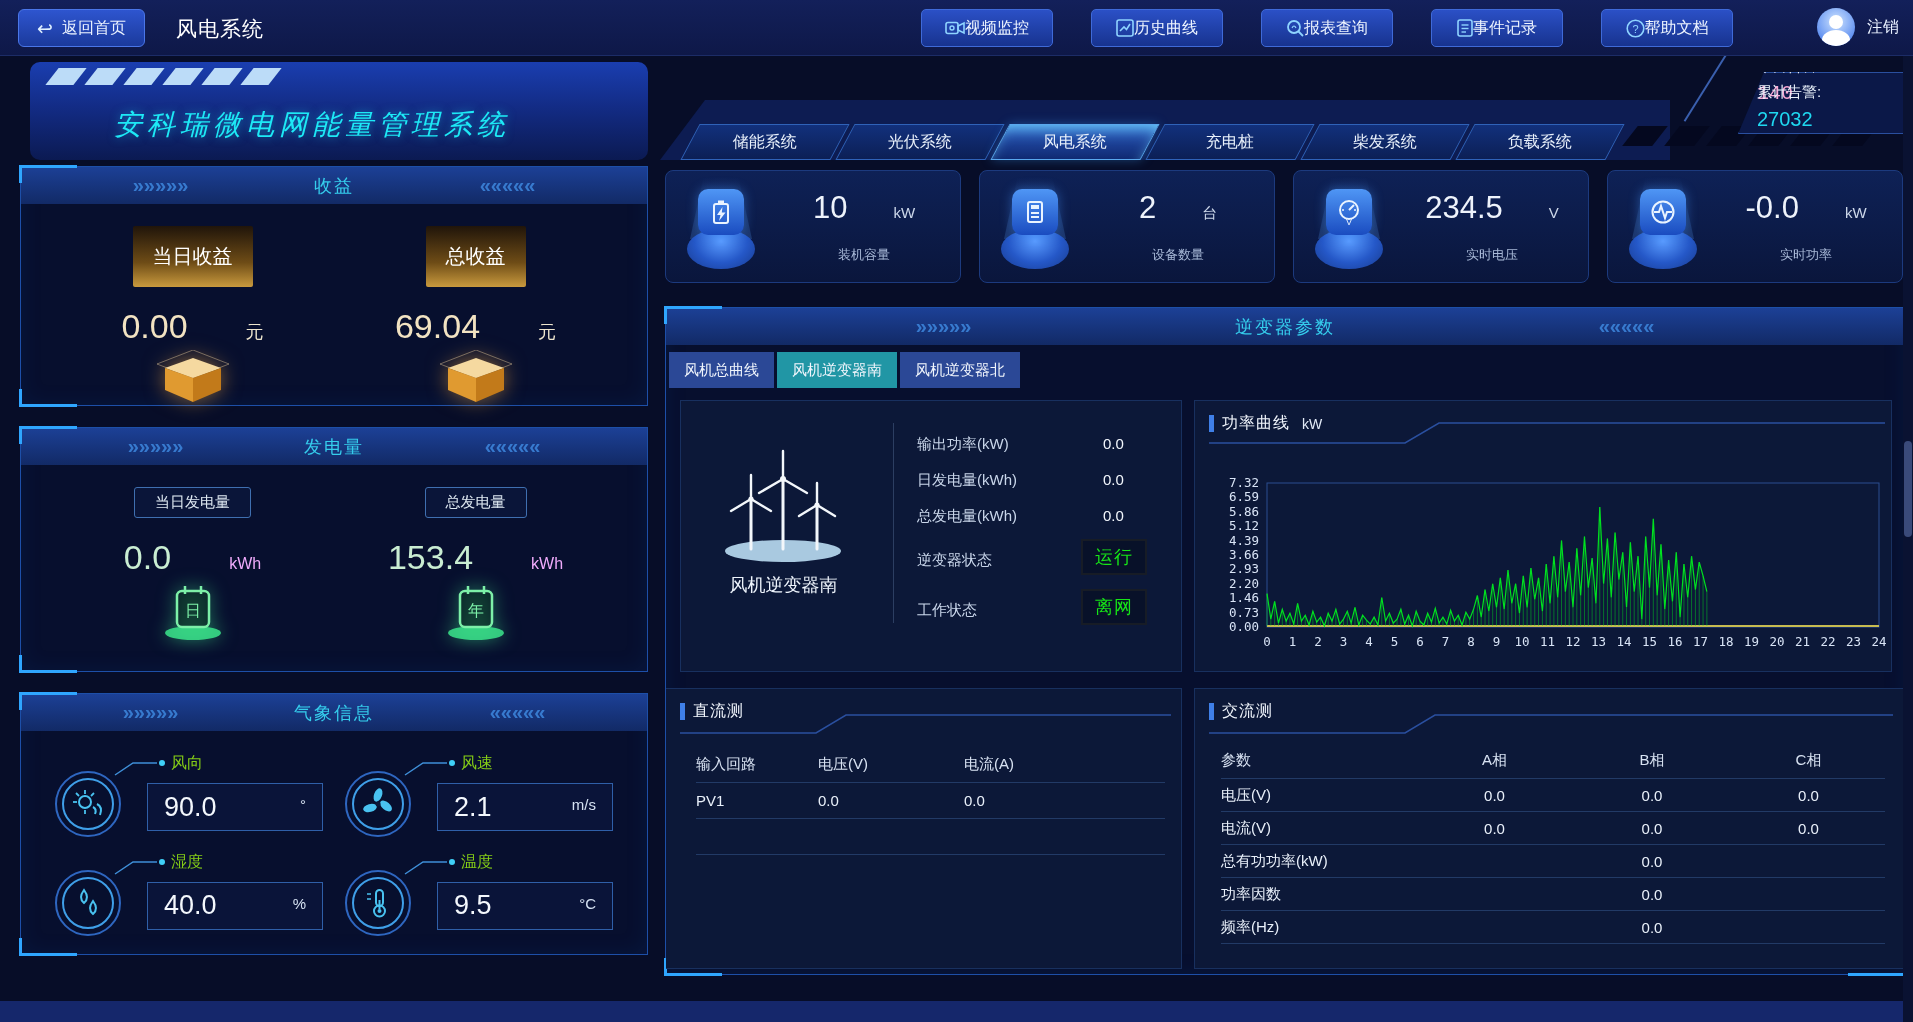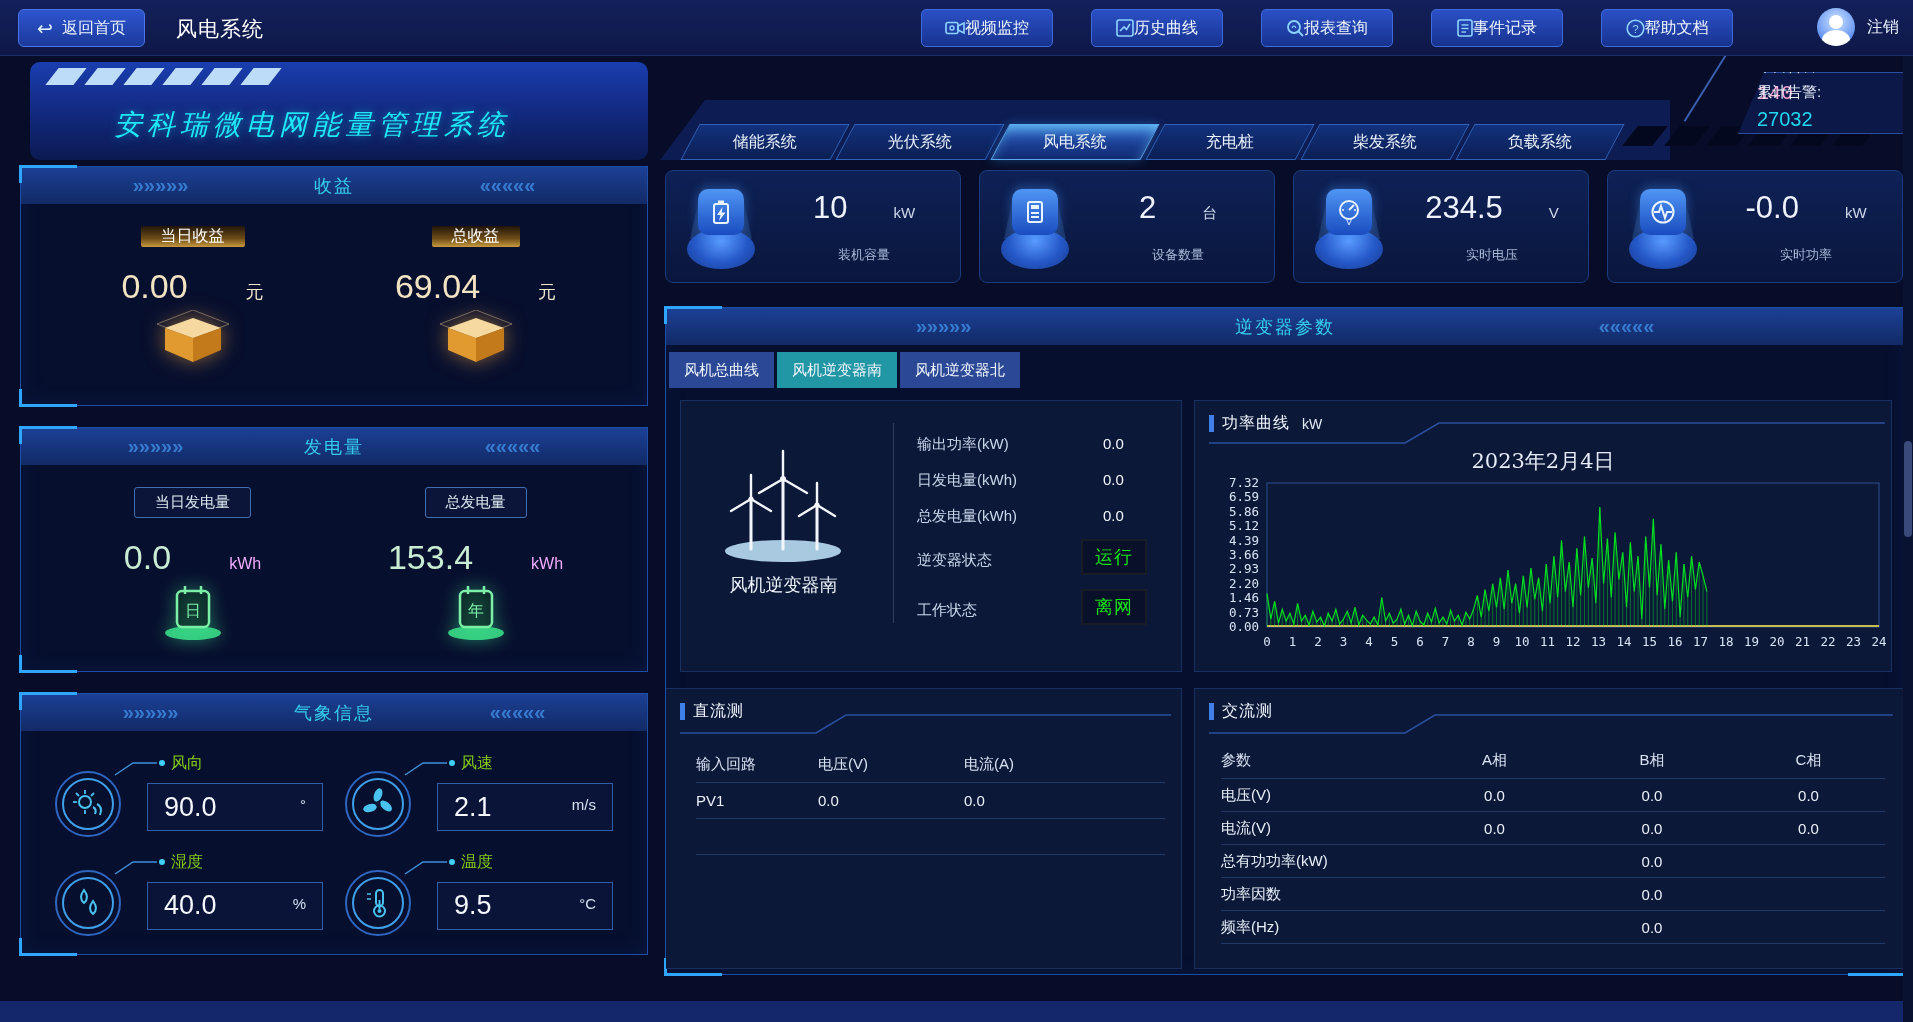--- a/index.html
+++ b/index.html
@@ -63,21 +63,21 @@
   .p-title { color:#35cdec; font-size:18px; letter-spacing:2px; padding:0 14px; }
   .chev { color:#3b82d8; font-size:20px; font-weight:bold; letter-spacing:0px; opacity:.9; text-align:center; }
 
   
   .panel-revenue  { left:20px; top:166px; width:628px; height:240px; }
   .panel-gen      { left:20px; top:427px; width:628px; height:245px; }
   .panel-weather  { left:20px; top:693px; width:628px; height:262px; }
 
   .two-col { display:grid; grid-template-columns:1fr 1fr; padding:22px 30px 0 30px; }
   .metric { display:flex; flex-direction:column; align-items:center; }
-  .chip-gold { padding:0 20px; color:#ffffff; font-size:16px;
+  .chip-gold { padding:17px 20px; color:#ffffff; font-size:20px;
     background:linear-gradient(180deg,#20150a 0%,#6e4c16 60%,#c99a3e 100%); border-radius:2px; }
   .chip-line { padding:5px 20px; color:#dfe9f2; font-size:15px; border:1px solid #3f6fb0; border-radius:3px; background:rgba(20,40,90,.25);text-align:center; }
   .val-row { display:flex; align-items:baseline; gap:58px; margin-top:20px; }
   .val-gold { color:#f2e3c2; font-size:34px; }
   .unit-gold { color:#eee6cf; font-size:18px; }
   .val-green { color:#c9edd2; font-size:34px; }
   .unit-white { color:#f0abfc; font-size:16px; }
   .icon-3d { margin-top:4px; filter:drop-shadow(0 0 10px rgba(245,170,60,.55)); }
   .icon-green { margin-top:2px; filter:drop-shadow(0 0 9px rgba(70,255,150,.55)); }
 
@@ -607,21 +607,20 @@
 
     <div class="sub-panel chart-panel">
       <div class="sub-title">
         <span class="accent-bar"></span>
         <span class="sub-title-text">功率曲线</span>
         <span class="sub-unit">kW</span>
       </div>
       <svg class="deco" width="698" height="60" viewBox="0 0 698 60">
         <polyline points="14,42 210,42 244,22 690,22" fill="none" stroke="#2a4f9f" stroke-width="1.5"></polyline>
       </svg>
-      <div class="chart-date">2023年2月4日</div>
       <svg id="power-chart" viewBox="0 0 698 272">
           <rect x="72" y="82" width="612" height="144" fill="none" stroke="#2a4d8f" stroke-width="1"></rect>
           <text x="64" y="86" text-anchor="end" fill="#d9e4f6" font-size="12.5">7.32</text>
           <text x="64" y="100.36065573770492" text-anchor="end" fill="#d9e4f6" font-size="12.5">6.59</text>
           <text x="64" y="114.72131147540983" text-anchor="end" fill="#d9e4f6" font-size="12.5">5.86</text>
           <text x="64" y="129.27868852459017" text-anchor="end" fill="#d9e4f6" font-size="12.5">5.12</text>
           <text x="64" y="143.63934426229508" text-anchor="end" fill="#d9e4f6" font-size="12.5">4.39</text>
           <text x="64" y="158" text-anchor="end" fill="#d9e4f6" font-size="12.5">3.66</text>
           <text x="64" y="172.36065573770492" text-anchor="end" fill="#d9e4f6" font-size="12.5">2.93</text>
           <text x="64" y="186.72131147540983" text-anchor="end" fill="#d9e4f6" font-size="12.5">2.20</text>

